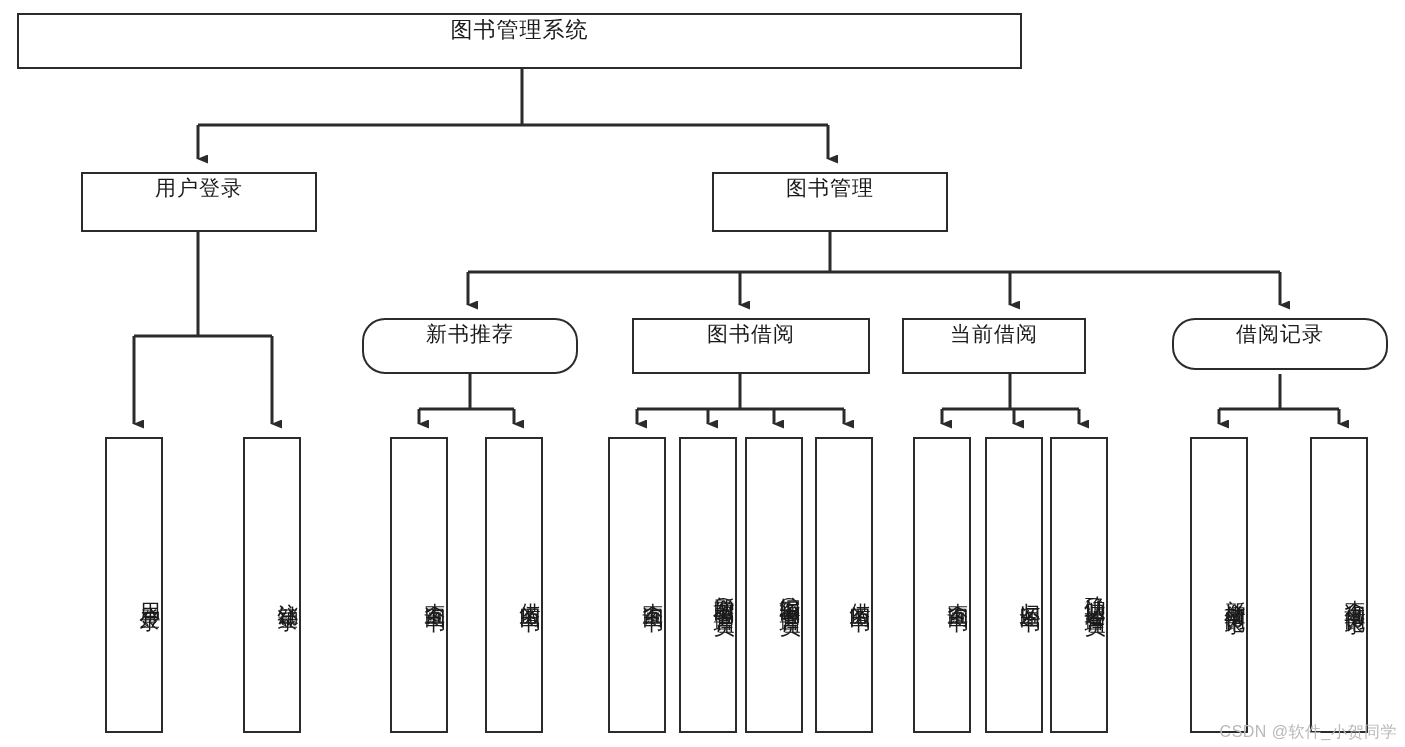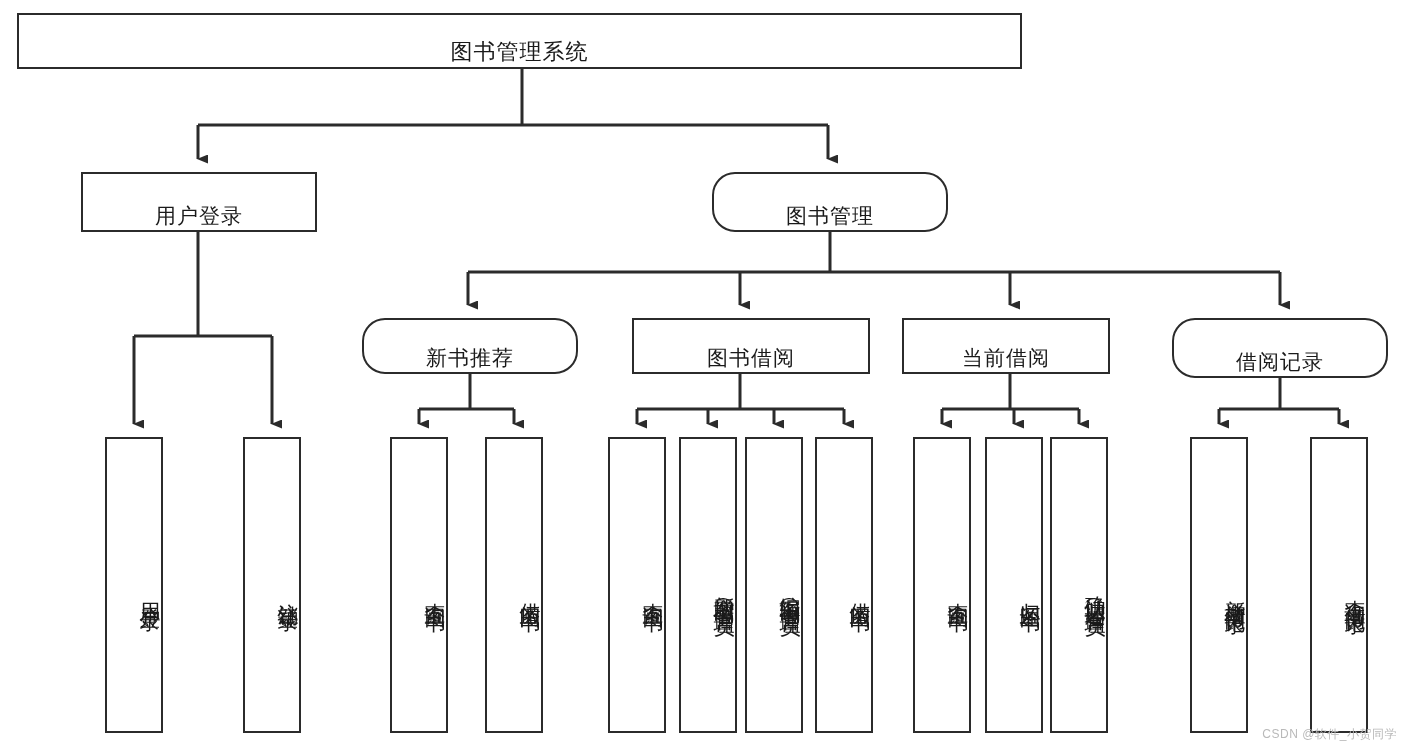--- a/index.html
+++ b/index.html
@@ -24,21 +24,21 @@
     width: 1405px;
     height: 747px;
     pointer-events: none;
   }
   .node {
     position: absolute;
     box-sizing: border-box;
     background: #ffffff;
     border: 2px solid #2b2b2b;
     display: flex;
-    align-items: flex-end;
+    align-items: flex-start;
     justify-content: center;
     color: #1a1a1a;
   }
   .node.horiz {
     font-size: 21px;
     letter-spacing: 1px;
   }
   .node.vert {
     writing-mode: vertical-rl;
     text-orientation: upright;
@@ -54,21 +54,21 @@
     text-orientation: upright;
     white-space: nowrap;
   }
   .node.root {
     font-size: 22px;
   }
   #watermark {
     position: absolute;
     right: 8px;
     bottom: 4px;
-    font-size: 12px;
+    font-size: 16px;
     color: #b9b9b9;
     letter-spacing: 0.5px;
     white-space: nowrap;
   }
 </style>
 </head>
 <body>
 
 <div id="canvas">
 
@@ -109,37 +109,37 @@
   </svg>
 
   <div class="node root horiz" style="left:17px; top:13px; width:1005px; height:56px;">
     <span>图书管理系统</span>
   </div>
 
   <div class="node horiz" style="left:81px; top:172px; width:236px; height:60px;">
     <span>用户登录</span>
   </div>
 
-  <div class="node horiz" style="left:712px; top:172px; width:236px; height:60px;border-radius:23px;">
+  <div class="node horiz" style="left:712px; top:172px; width:236px; height:60px;">
     <span>图书管理</span>
   </div>
 
   <div class="node horiz" style="left:362px; top:318px; width:216px; height:56px;border-radius:23px;">
     <span>新书推荐</span>
   </div>
 
   <div class="node horiz" style="left:632px; top:318px; width:238px; height:56px;">
     <span>图书借阅</span>
   </div>
 
-  <div class="node horiz" style="left:902px; top:318px; width:208px; height:56px;">
+  <div class="node horiz" style="left:902px; top:318px; width:184px; height:56px;">
     <span>当前借阅</span>
   </div>
 
-  <div class="node horiz" style="left:1172px; top:318px; width:216px; height:60px;border-radius:23px;">
+  <div class="node horiz" style="left:1172px; top:318px; width:216px; height:52px;border-radius:23px;">
     <span>借阅记录</span>
   </div>
 
   <div class="node vert" style="left:105px; top:437px; width:58px; height:296px;">
     <span class="vlabel">用户登录</span>
   </div>
 
   <div class="node vert" style="left:243px; top:437px; width:58px; height:296px;">
     <span class="vlabel">注销登录</span>
   </div>

